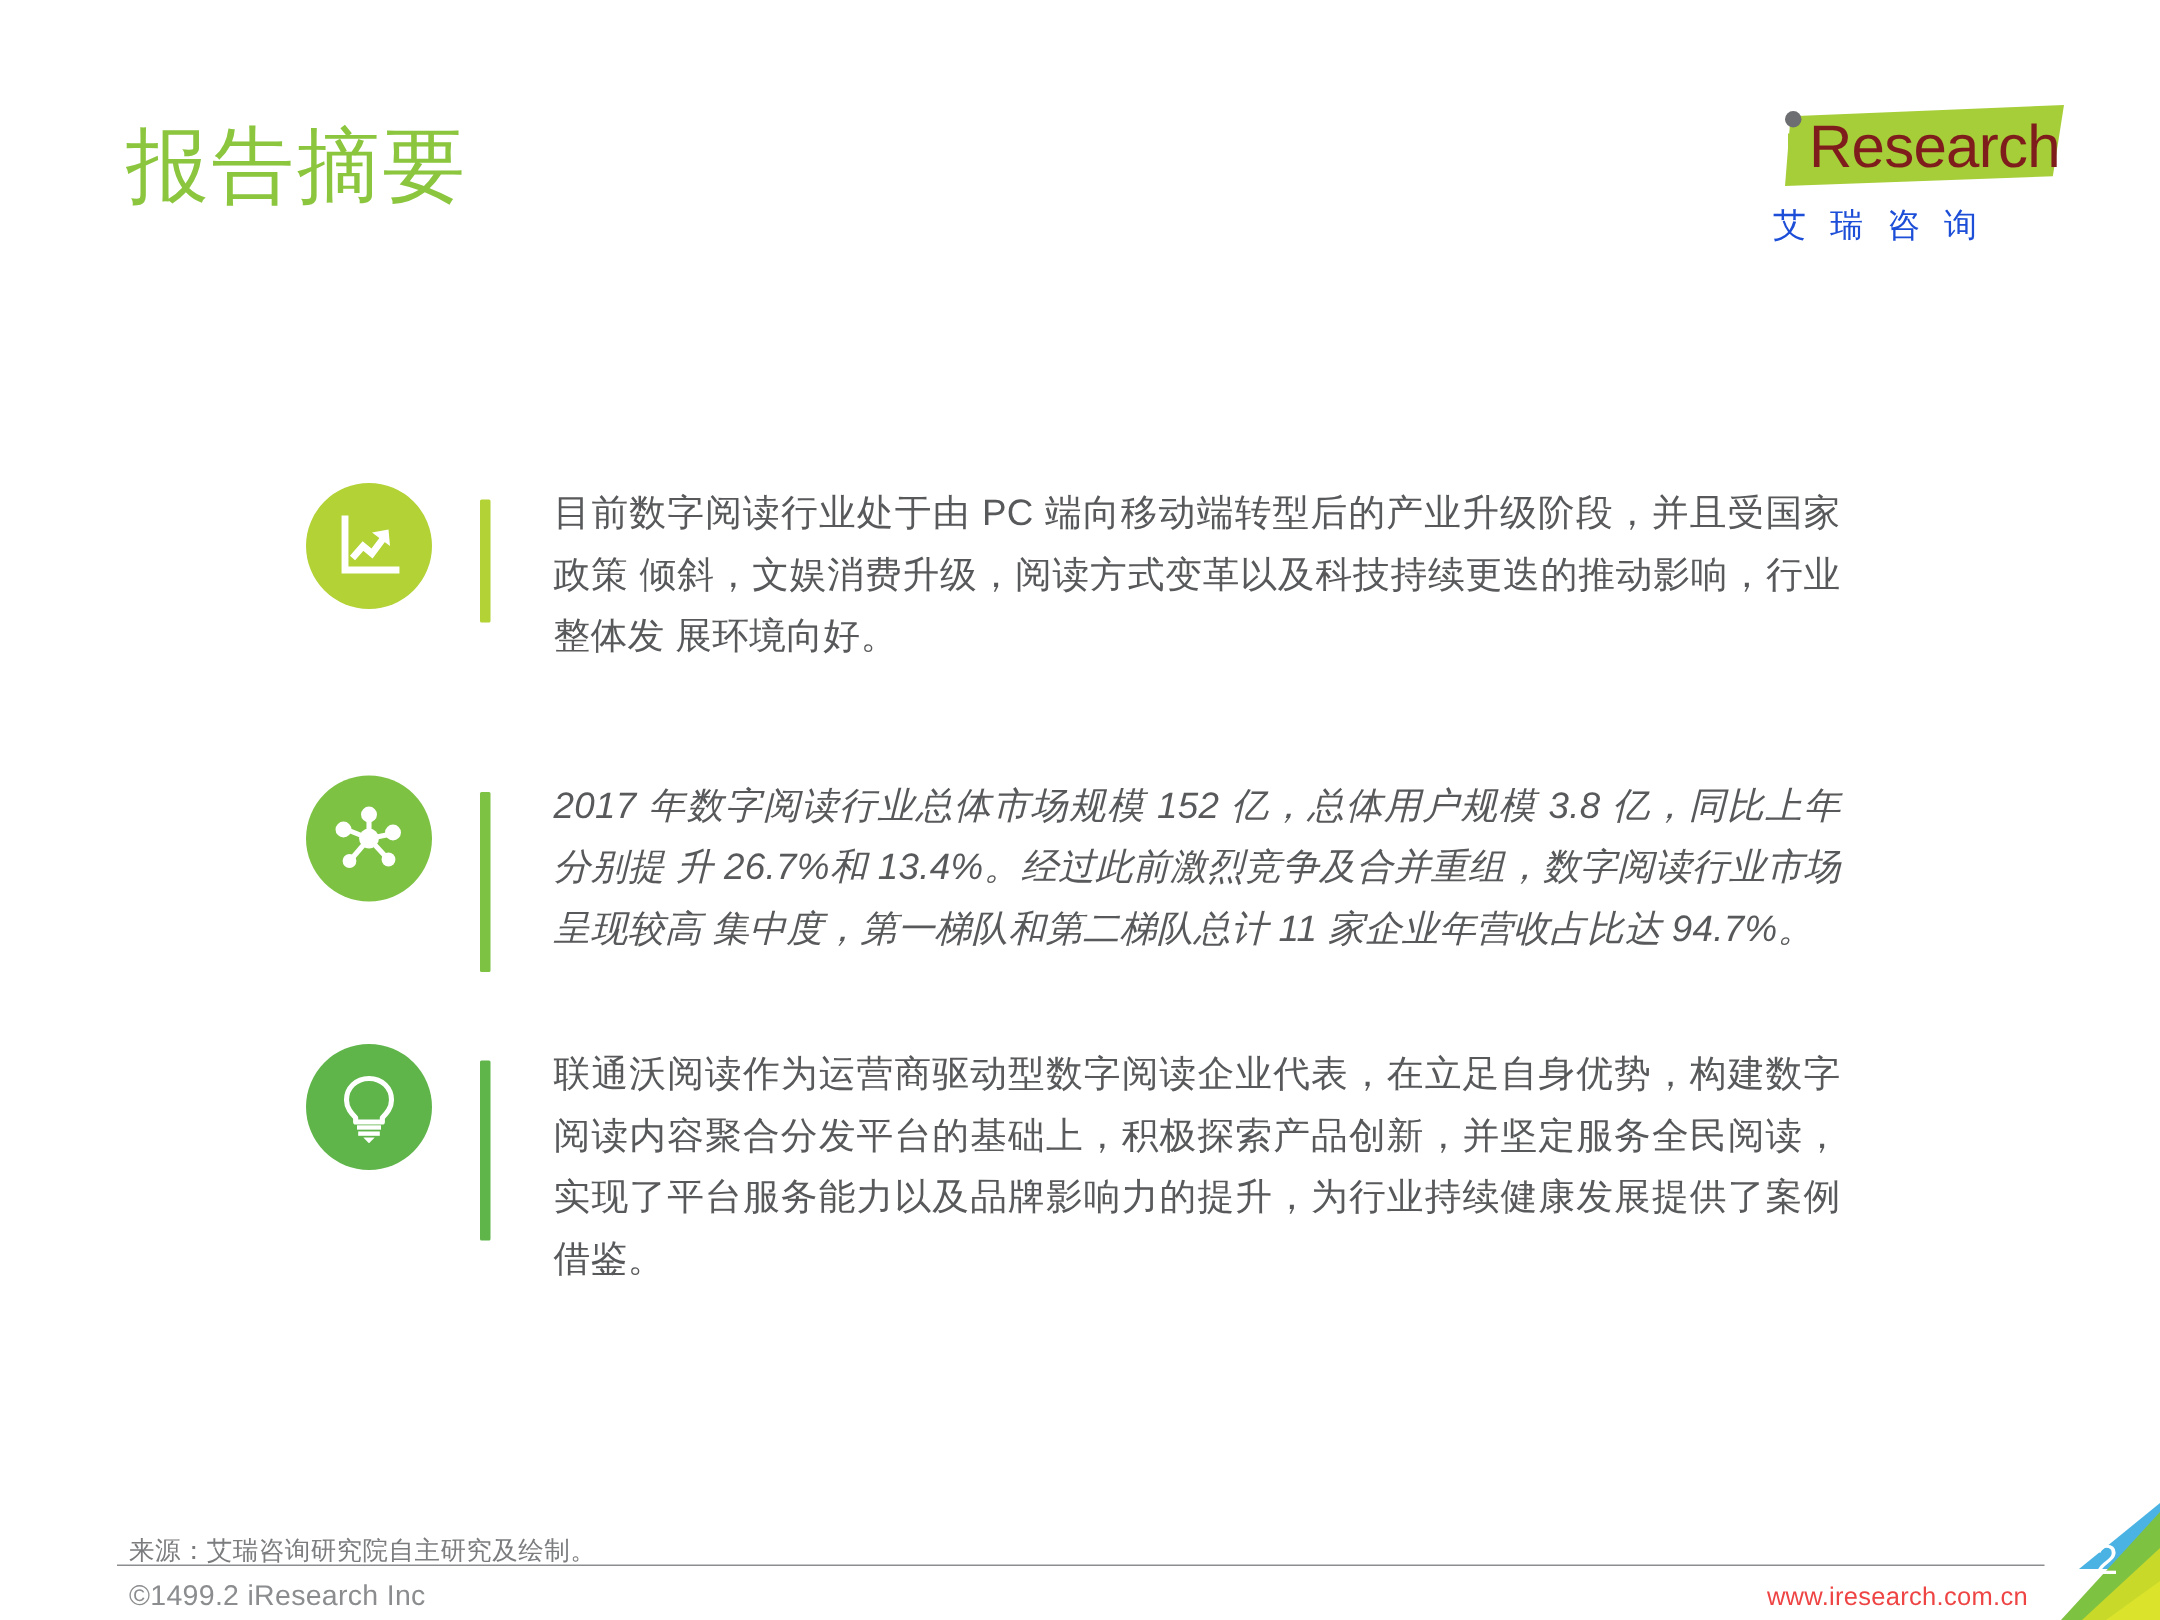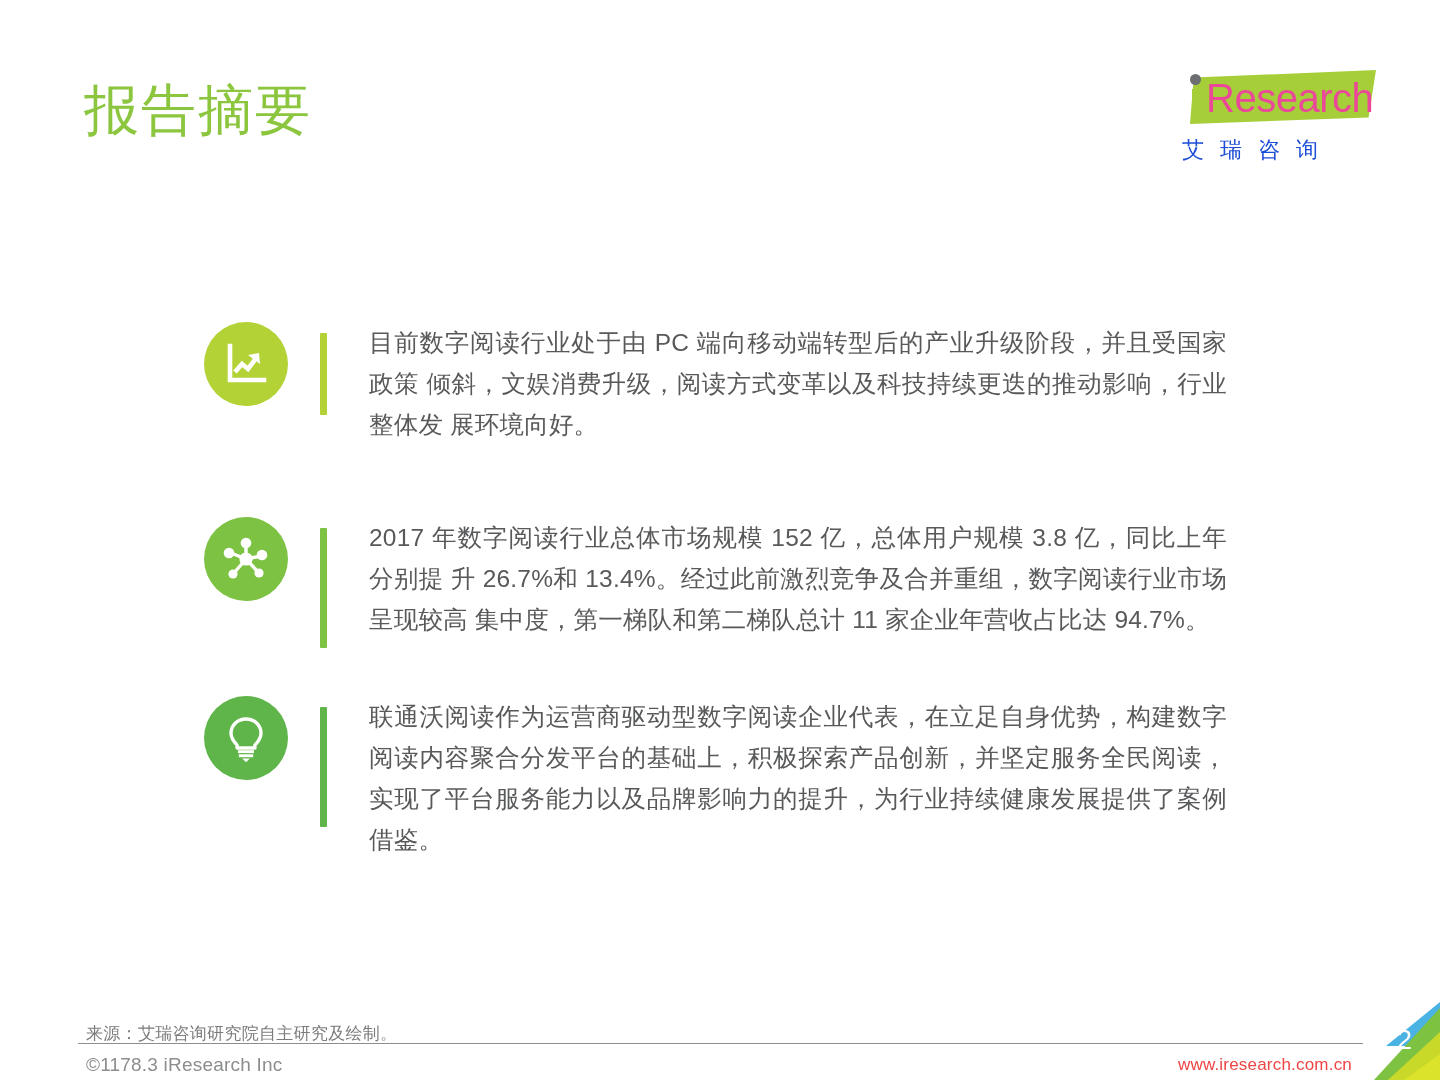--- a/index.html
+++ b/index.html
@@ -73,21 +73,21 @@
     width: 8px;
     height: 33px;
     background: #a6ce39;
   }
   .logo-word {
     position: absolute;
     left: 38px;
     top: 8px;
     font-size: 40px;
     line-height: 44px;
-    color: #ec4899;
+    color: #7f1d1d;
     font-weight: 400;
     letter-spacing: -0.5px;
   }
   .logo-cn {
     position: absolute;
     left: 14px;
     top: 68px;
     font-size: 22px;
     line-height: 28px;
     color: #1d4ed8;
@@ -135,21 +135,21 @@
     letter-spacing: 0.2px;
     text-align: justify;
   }
 
   
   .bullet.b1 .bullet-rule { height: 82px; }
   .bullet.b2 .bullet-rule { height: 120px; }
   .bullet.b3 .bullet-rule { height: 120px; }
 
   .bullet.b1 { margin-bottom: 72px; }
-  .bullet.b2 { margin-bottom: 48px; }
+  .bullet.b2 { margin-bottom: 48px; font-style: italic; }
 
   .icon-svg { display: block; }
 
   
   .source-note {
     position: absolute;
     left: 86px;
     top: 1022px;
     font-size: 17px;
     color: #7b7c7e;
@@ -265,21 +265,21 @@
     <div class="bullet-rule" style="background:#5fb54a"></div>
     <div class="bullet-text">联通沃阅读作为运营商驱动型数字阅读企业代表，在立足自身优势，构建数字阅读内容聚合分发平台的基础上，积极探索产品创新，并坚定服务全民阅读，实现了平台服务能力以及品牌影响力的提升，为行业持续健康发展提供了案例借鉴。</div>
   </div>
 
 </div>
 
 <div class="source-note">来源：艾瑞咨询研究院自主研究及绘制。</div>
 
 <div class="footer-rule"></div>
 
-<div class="copyright">©1178.3 iResearch Inc</div>
+<div class="copyright">©1499.2 iResearch Inc</div>
 
 <div class="site-url">www.iresearch.com.cn</div>
 
 <div class="corner-deco">
   <svg width="92" height="78" viewBox="0 0 92 78" aria-hidden="true">
     <polygon points="92,0 92,44 38,44" fill="#4ab3e3"></polygon>
     <polygon points="92,6 92,78 26,78" fill="#7ec242"></polygon>
     <polygon points="92,30 92,78 40,78" fill="#c8d92a"></polygon>
     <polygon points="92,52 92,78 56,78" fill="#dbe32a"></polygon>
   </svg>

